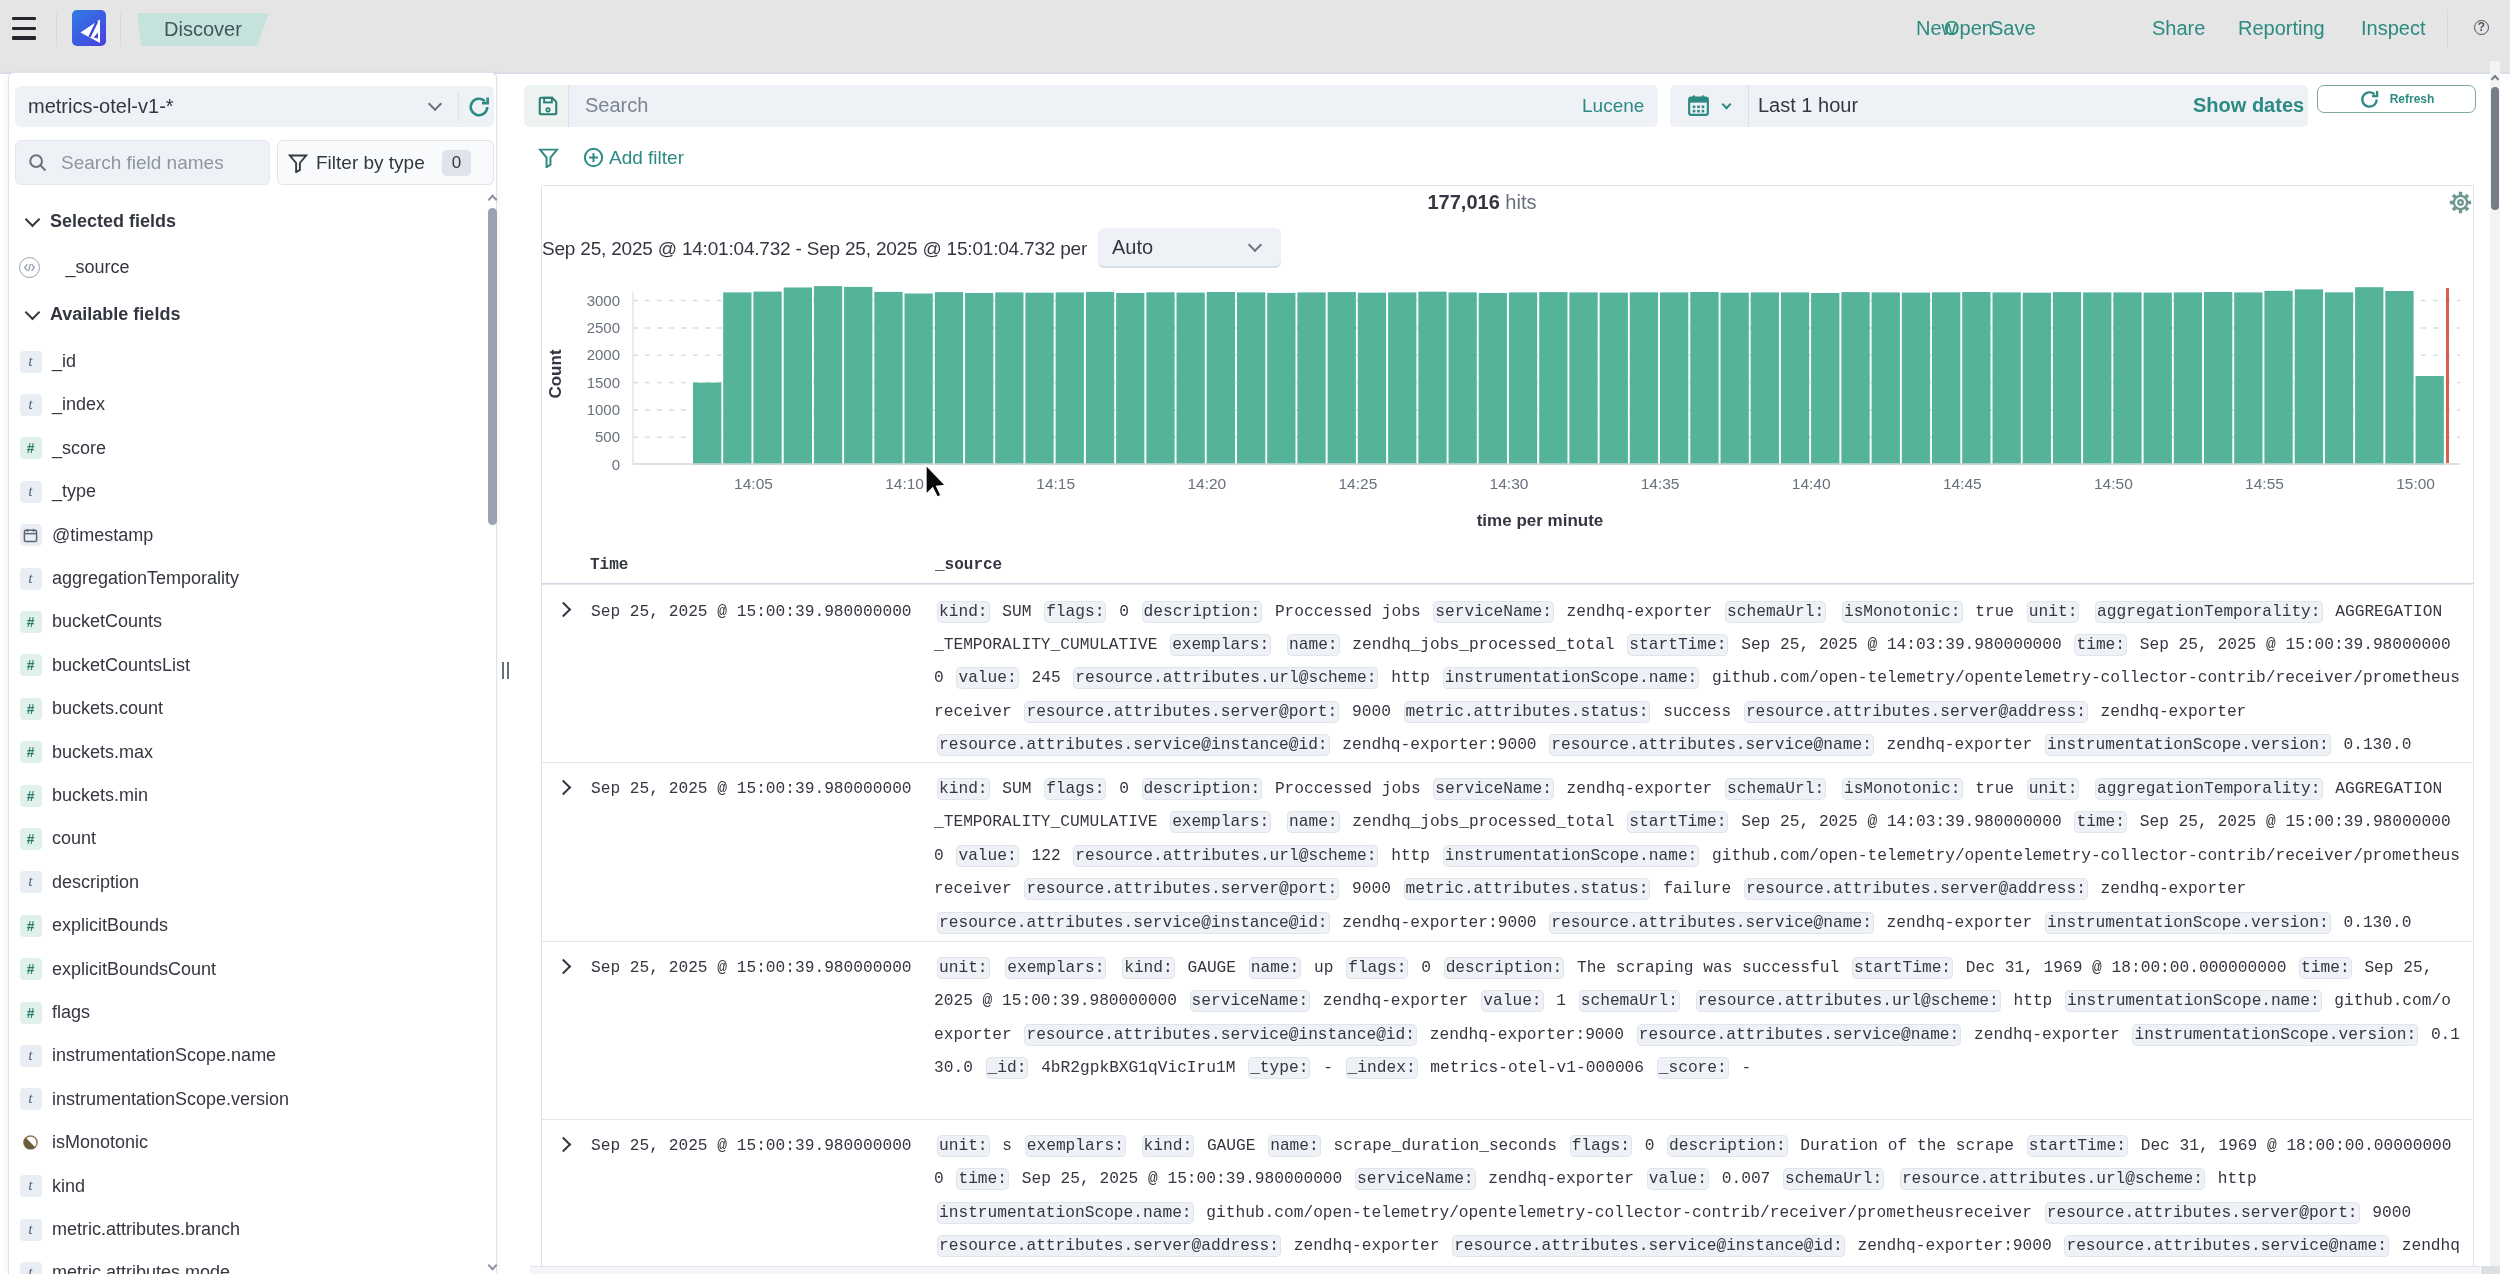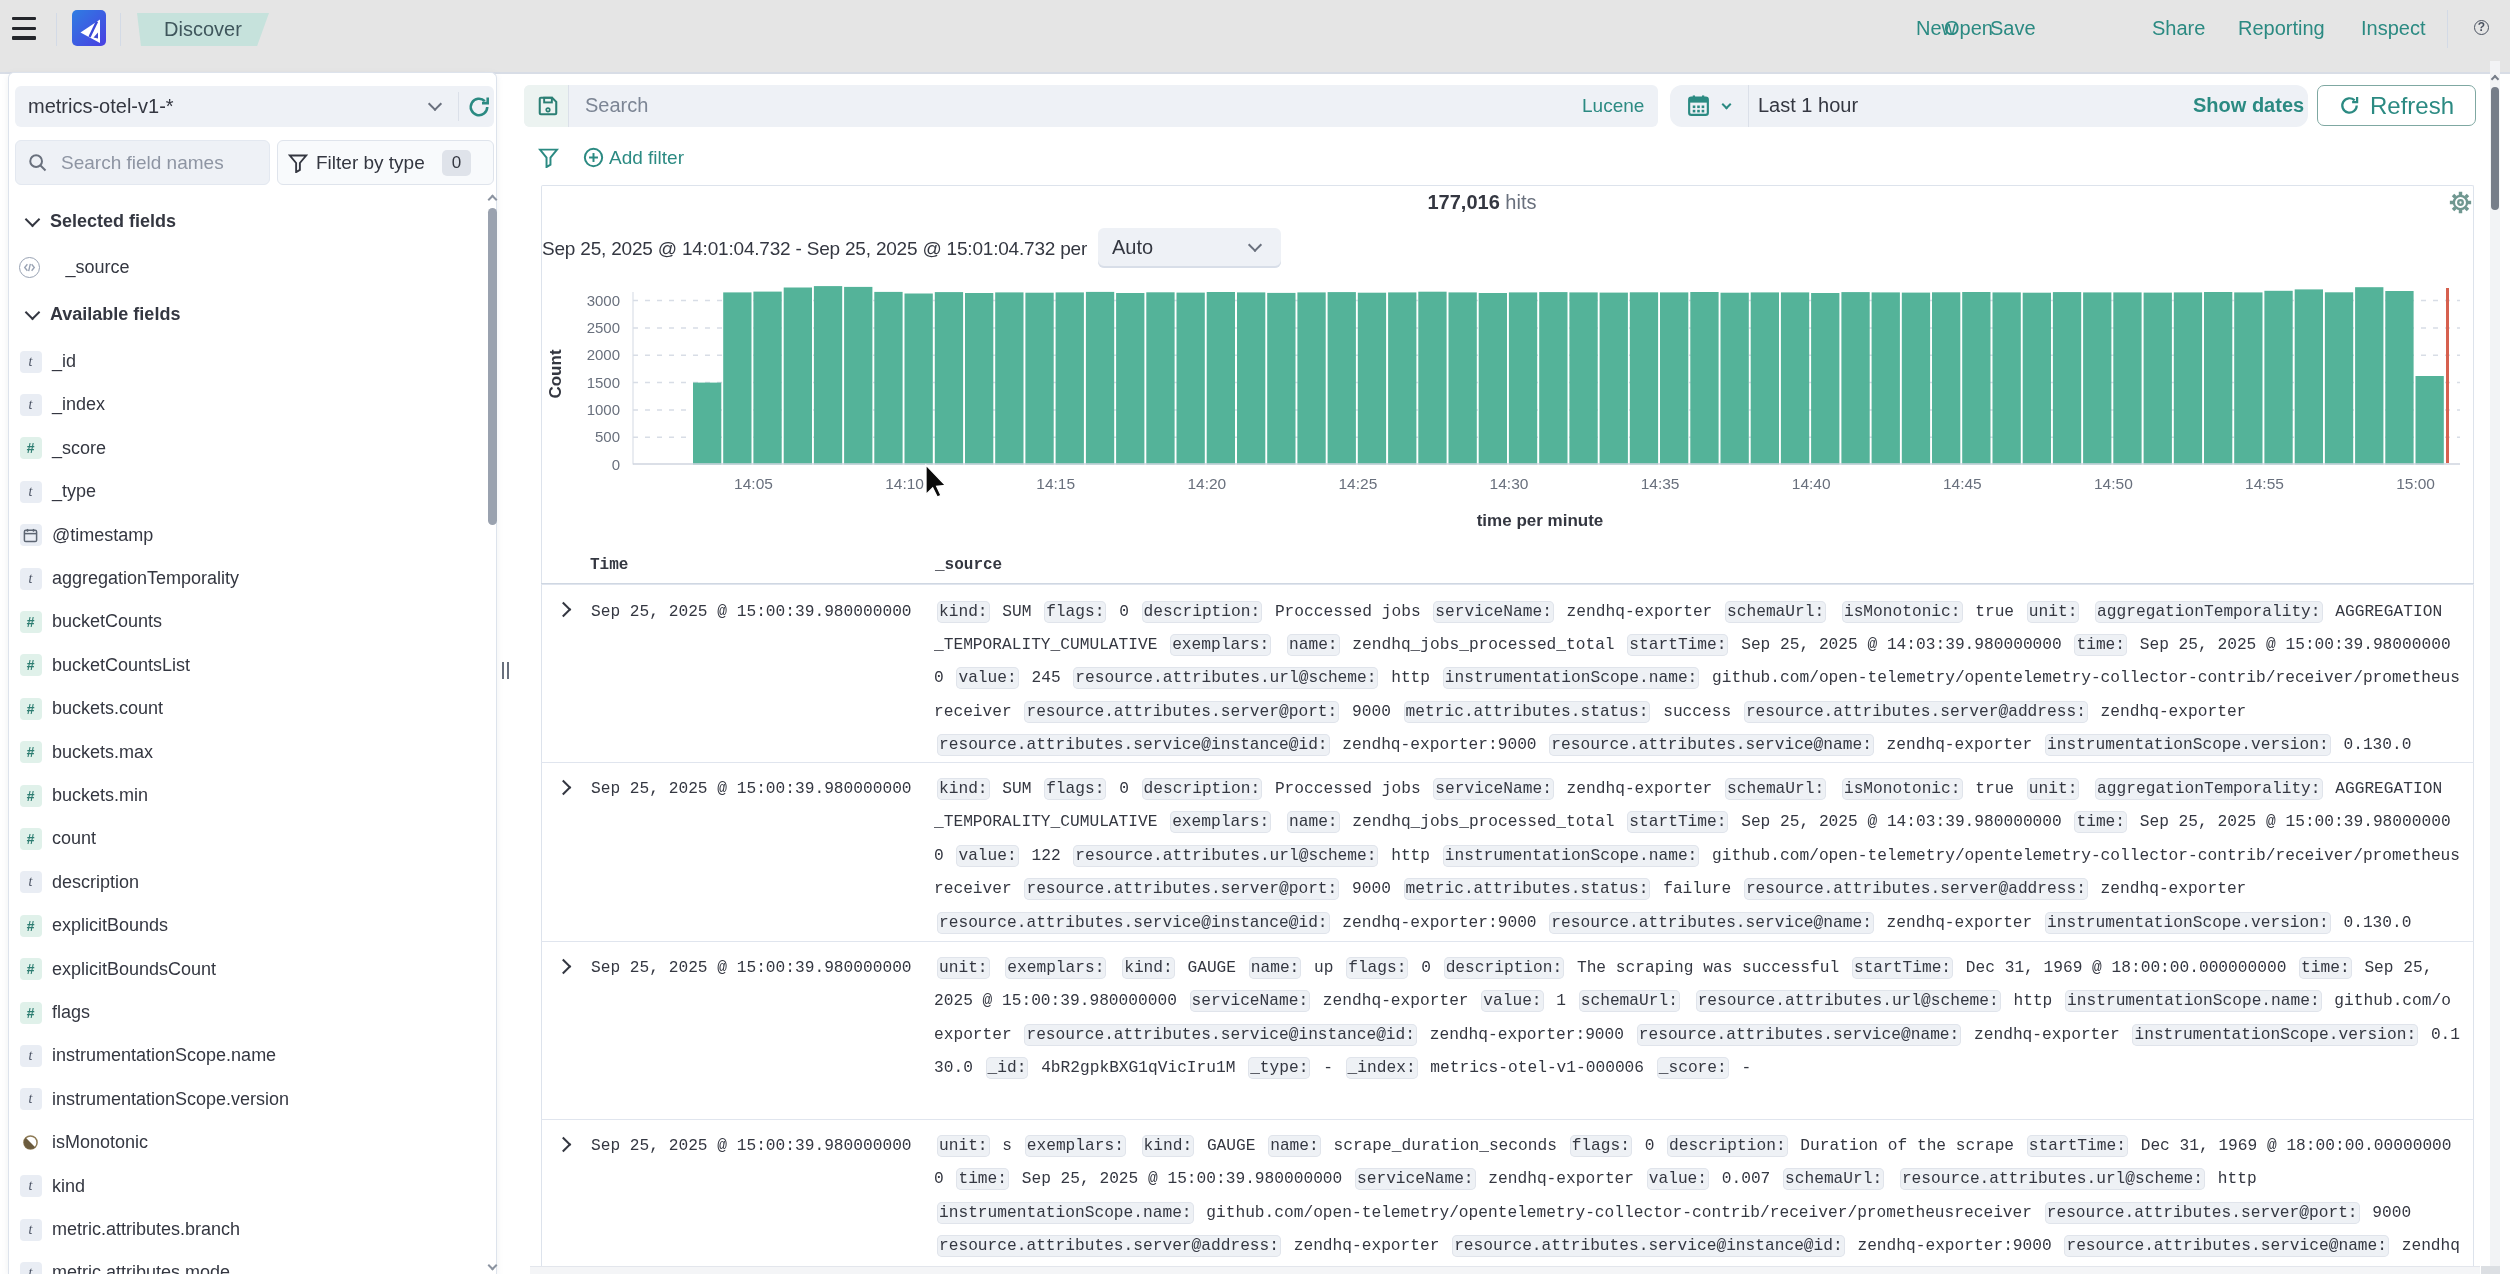--- a/index.html
+++ b/index.html
@@ -53,30 +53,30 @@
 .tkb { background:transparent; }
 .srcic { position:absolute; left:19px; top:257px; width:21px; height:21px; border:1.6px solid #98a2b3;
   border-radius:50%; text-align:center; }
 .sscroll { position:absolute; left:488px; top:208px; width:9px; height:317px;
   background:#9aa2af; border-radius:5px; }
 
 
 .qbar { position:absolute; left:524px; top:85px; width:1134px; height:42px;
   background:#eef1f6; border-radius:6px; }
 .dpbar { position:absolute; left:1670px; top:85px; width:638px; height:42px;
-  background:#eef1f6; border-radius:12px; }
+  background:#eef1f6; border-radius:5px; }
 .qsep { position:absolute; top:0; width:1px; height:42px; background:#dbe0e9; }
 .qph { position:absolute; left:61px; top:9px; font-size:20px; color:#7c8594; }
 .lucene { position:absolute; left:1058px; top:10px; font-size:19px; color:#2b8a82; }
 .last1h { position:absolute; left:88px; top:9px; font-size:20px; color:#343741; }
 .showdates { position:absolute; left:523px; top:9px; font-size:20px; font-weight:600; color:#2b8a82; }
-.refresh { position:absolute; left:2317px; top:85px; width:159px; height:41px;
+.refresh { position:absolute; left:2317px; top:85px; width:159px; height:28px;
   background:#fff; border:1.6px solid #7fa8a2; border-radius:7px;
   display:flex; align-items:center; justify-content:center; gap:10px;
-  color:#2b8a82; font-size:24px; font-weight:400; }
+  color:#2b8a82; font-size:12px; font-weight:700; }
 .addfilter { position:absolute; left:609px; top:147px; font-size:19px; color:#2b8a82; }
 
 
 .panel { position:absolute; left:541px; top:185px; width:1933px; height:1089px;
   border:1px solid #dde3ec; border-bottom:none; border-radius:2px 2px 0 0; }
 .hits { position:absolute; left:1332px; top:191px; width:300px; text-align:center; font-size:20px; color:#69707d; }
 .hits b { color:#343741; font-weight:700; }
 .caption { position:absolute; left:542px; top:238px; font-size:19px; letter-spacing:-0.2px; color:#343741; }
 .autosel { position:absolute; left:1098px; top:228px; width:183px; height:40px;
   background:#eef1f6; border-radius:6px; box-shadow:inset 0 -2px 0 #d8dee8; }

